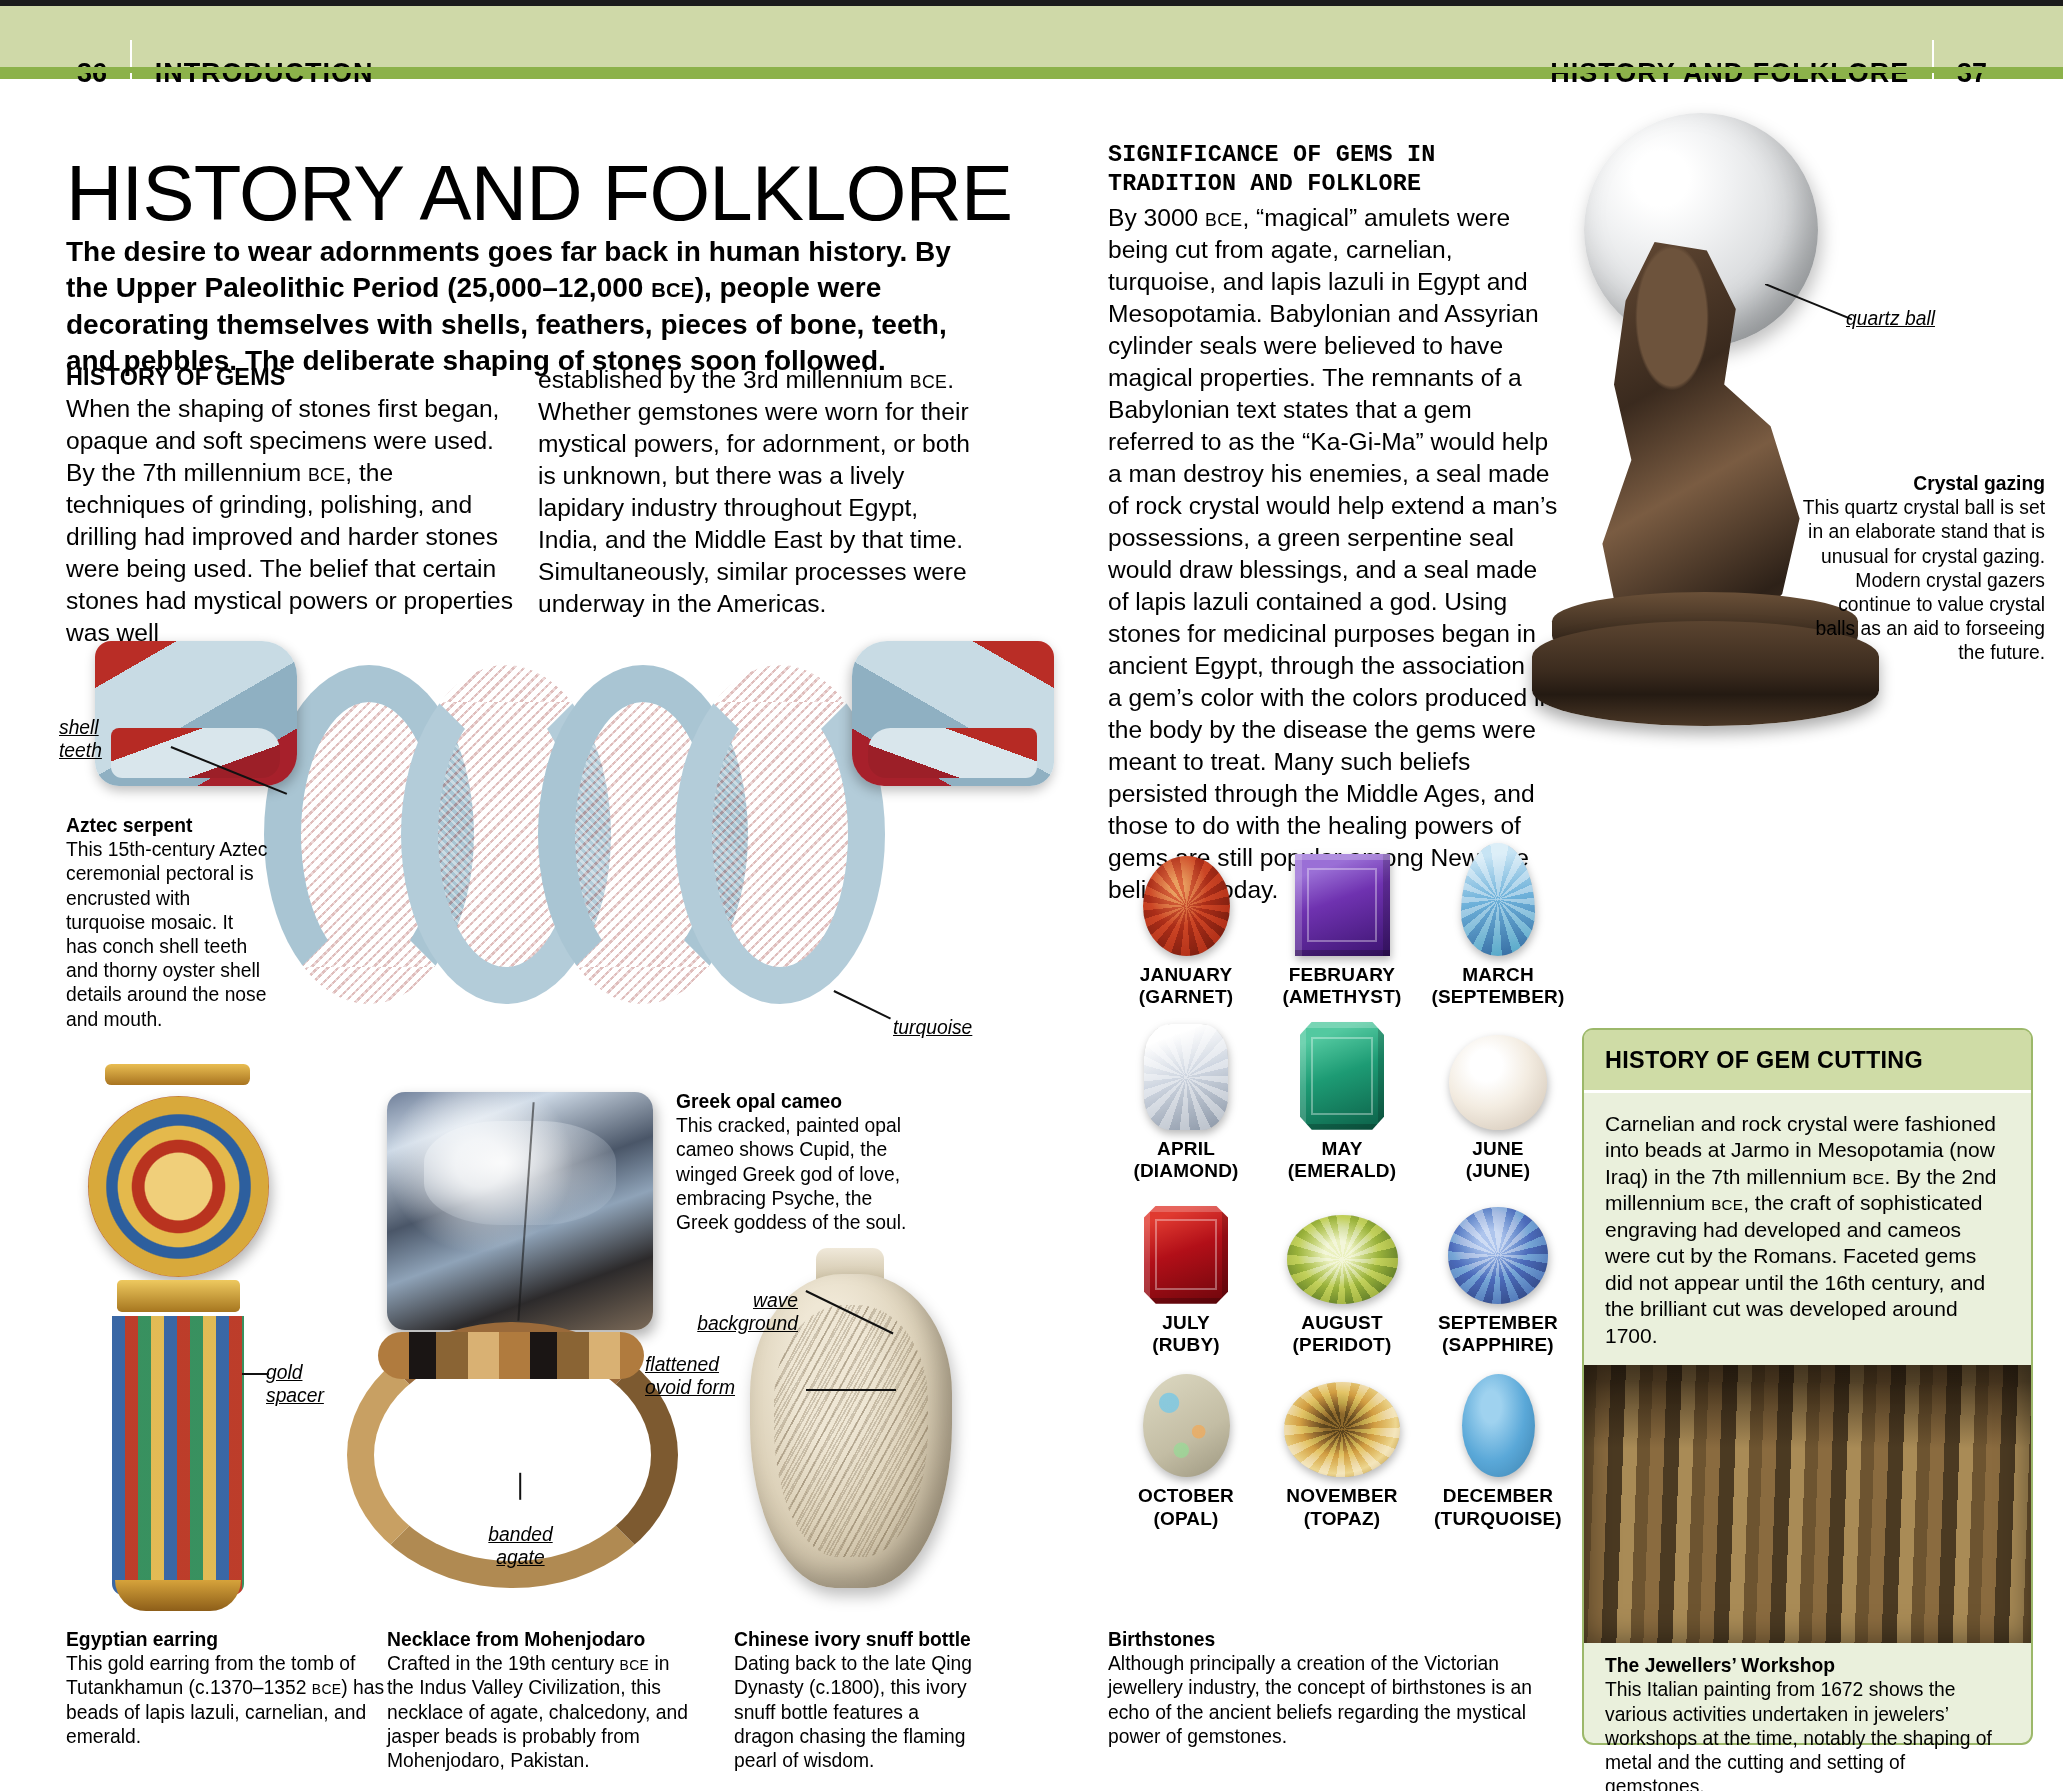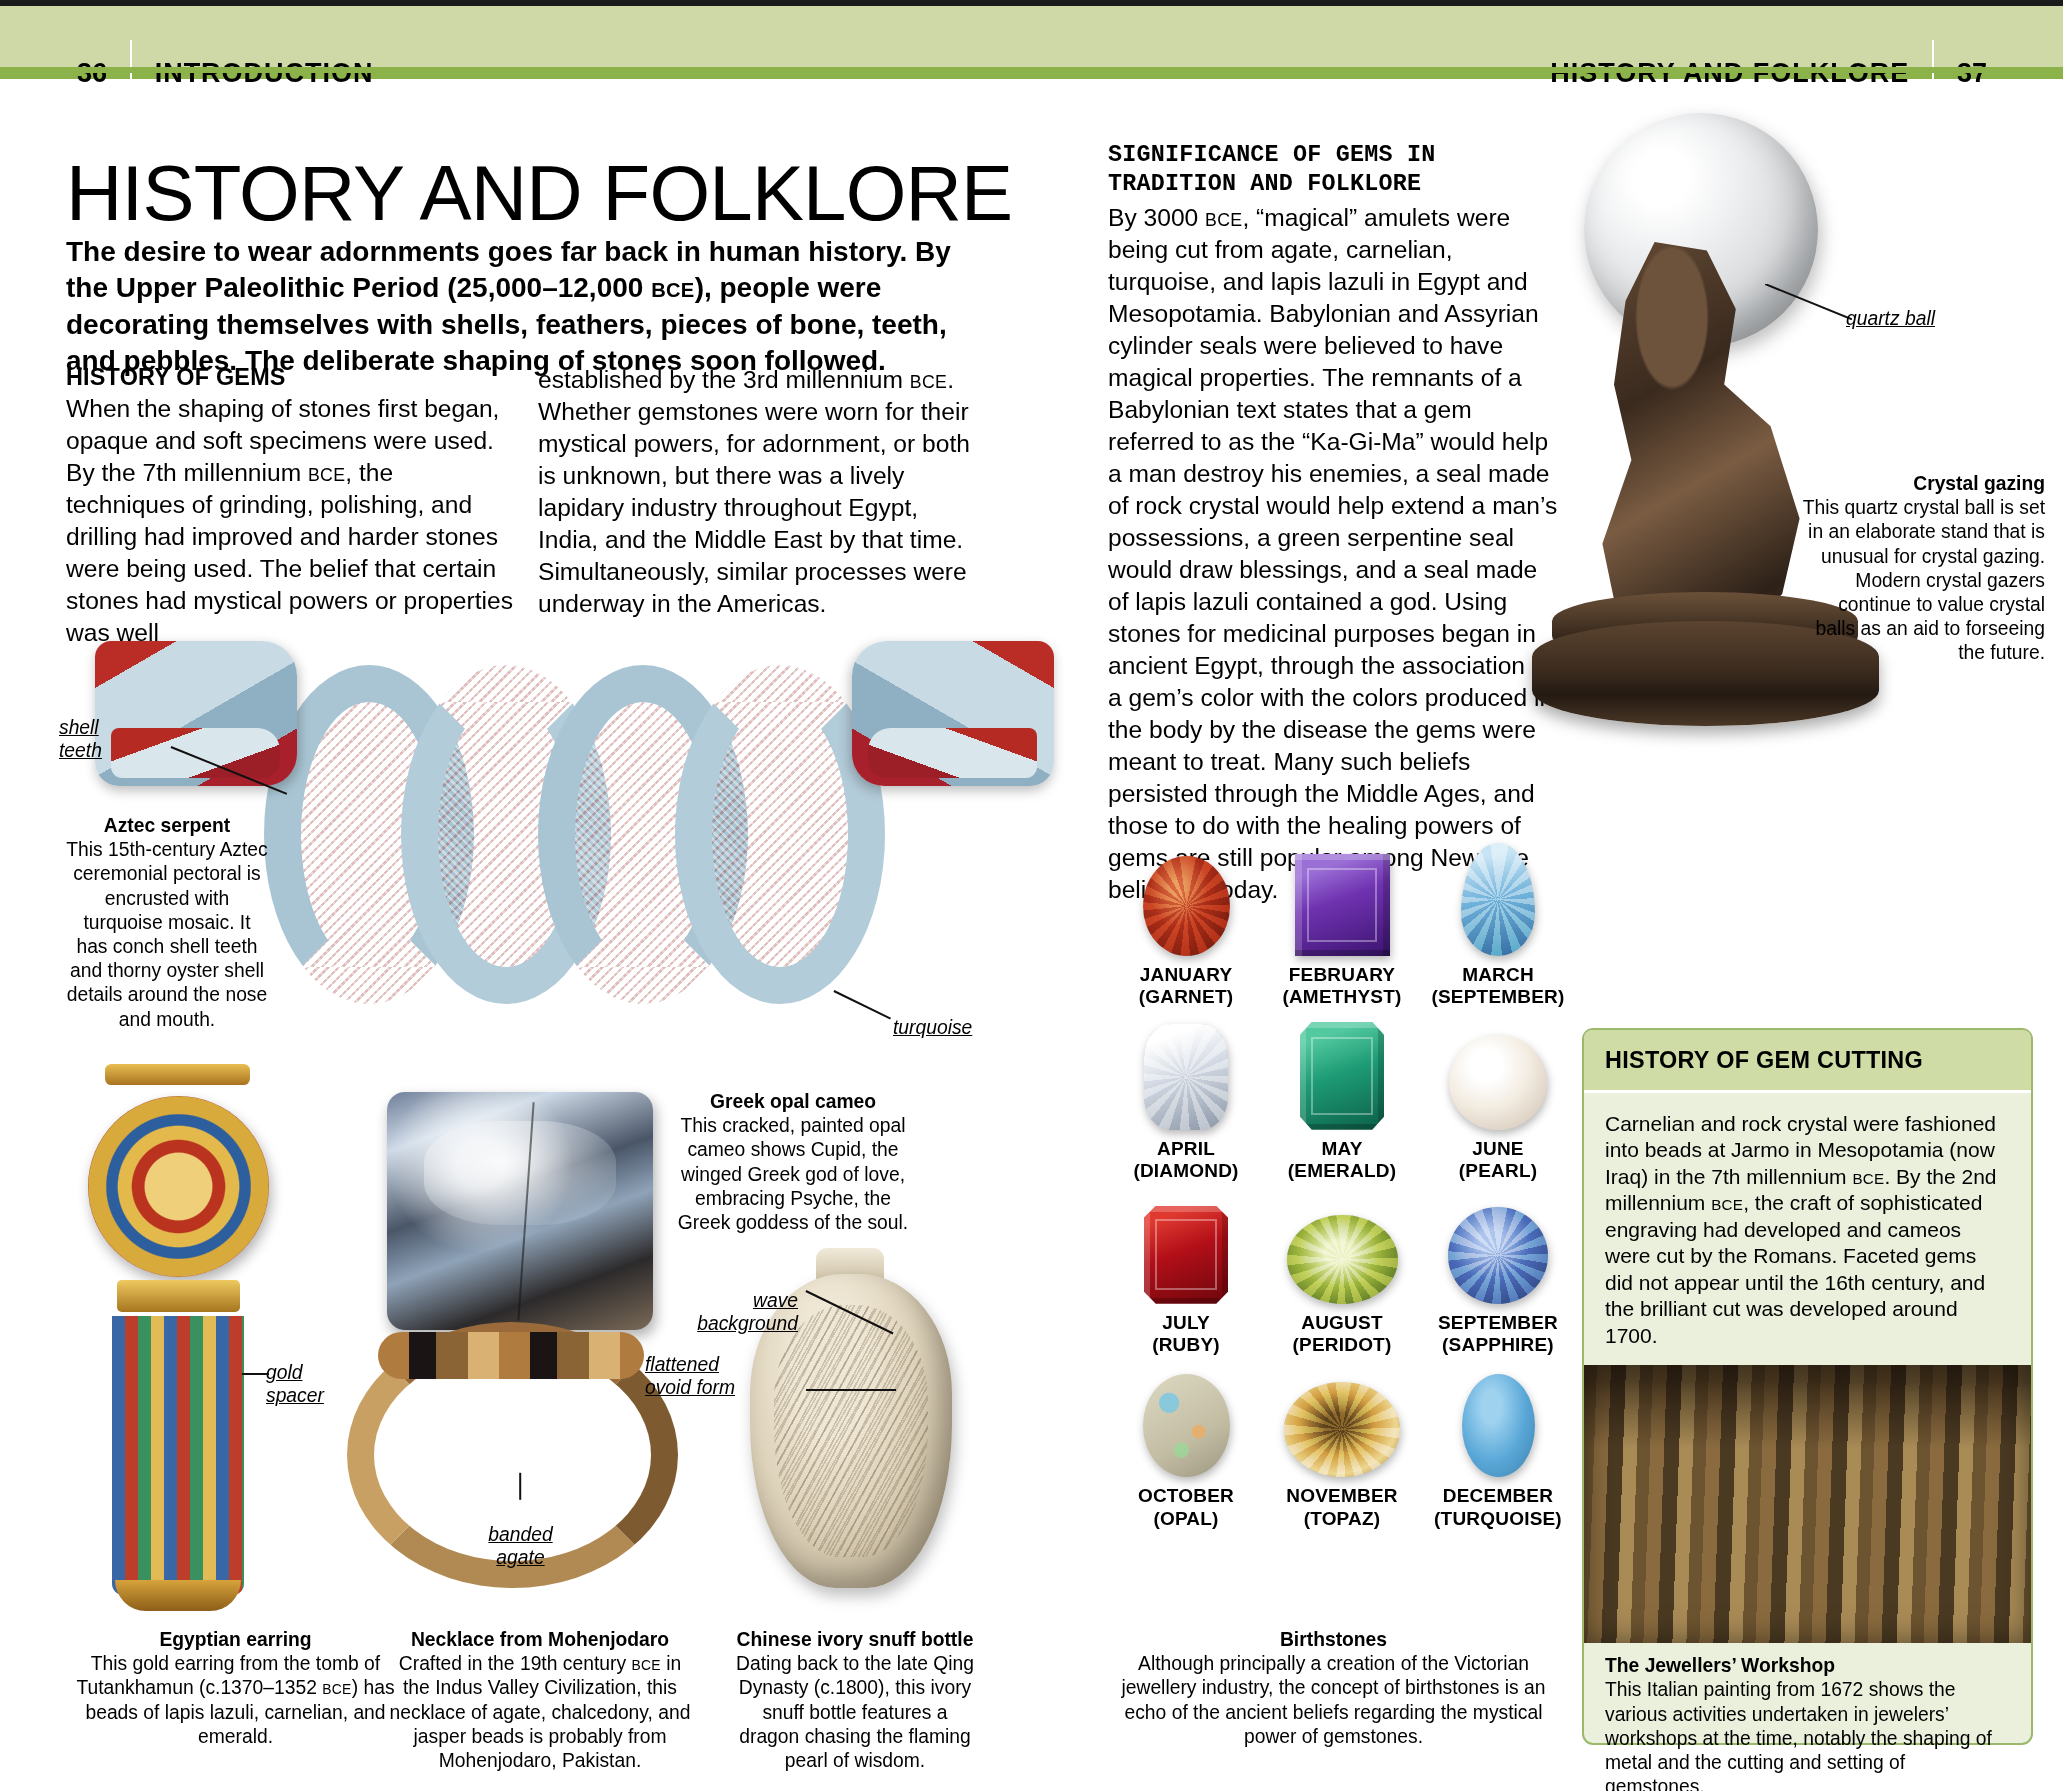--- a/index.html
+++ b/index.html
@@ -45,21 +45,21 @@
   .col-a{position:absolute;left:66px;top:364px;width:451px;}
   .col-b{position:absolute;left:538px;top:364px;width:443px;}
   .bodytext{font-size:24.6px;line-height:1.30;font-weight:400;}
 
   
   .midcol{position:absolute;left:1108px;top:141px;width:451px;}
   .midcol .subhead{font-size:23.4px;line-height:1.24;font-family:Liberation Mono, monospace;}
   .midcol .bodytext{margin-top:3.2px;}
 
   
-  .capt{font-size:19.3px;line-height:1.255;text-align:center;}
+  .capt{font-size:19.3px;line-height:1.255;}
   .capt b{font-weight:700;}
 
   
   .img{position:absolute;background-repeat:no-repeat;}
 
   
   #aztec{left:143px;top:633px;width:871px;height:403px;}
   .snake{
     position:absolute;
     border:37px solid;
@@ -369,21 +369,21 @@
           <span>MAY</span><br>
           <span>(EMERALD)</span>
         </div>
       </div>
       <div class="gemcell">
         <div class="gemart">
           <div class="gem g-round" style="width:98px;height:95px;background:radial-gradient(circle at 38% 32%,#ffffff 0 18%,#f3ece1 48%,#ddd2c4 78%,#b8ab9b 100%);"></div>
         </div>
         <div class="gemlabel">
           <span>JUNE</span><br>
-          <span>(PEARL)</span>
+          <span>(JUNE)</span>
         </div>
       </div>
     </div>
 
     <div class="gemrow" style="margin-top:24px;">
       <div class="gemcell">
         <div class="gemart">
           <div class="gem" style="width:84px;height:98px;background:linear-gradient(160deg,#e03a30 0 14%,#b20f18 46%,#6d060c 100%);clip-path:polygon(14% 0,86% 0,100% 12%,100% 88%,86% 100%,14% 100%,0 88%,0 12%);">
               <div class="stepcut"></div>
               <div class="innerbox"></div>

